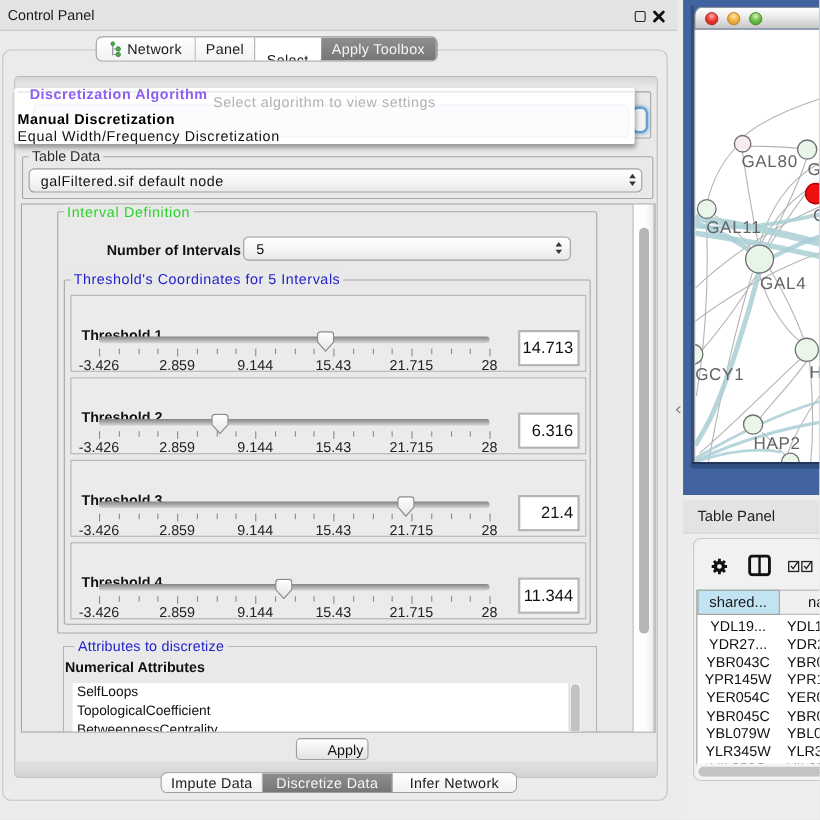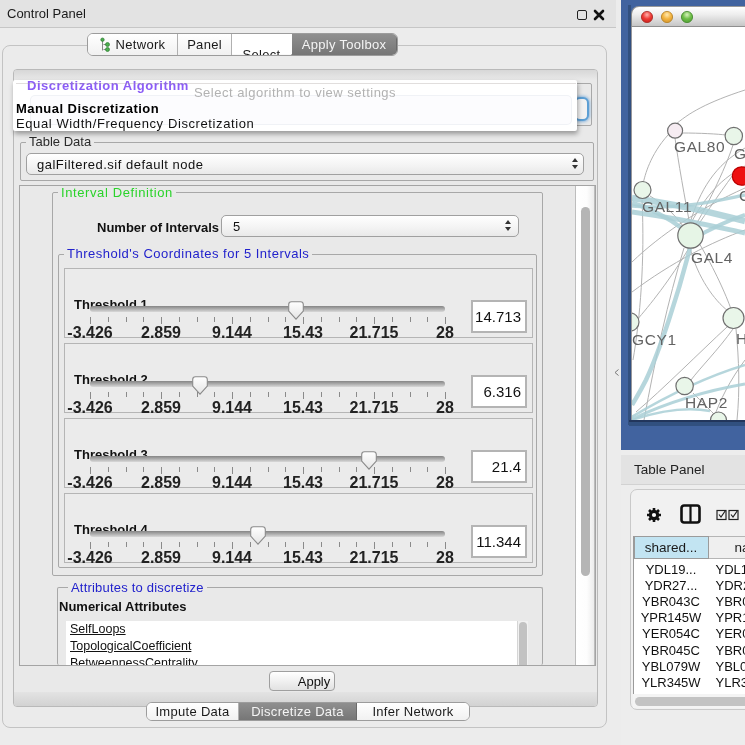--- a/index.html
+++ b/index.html
@@ -26,21 +26,21 @@
   .trow{position:absolute;left:64px;width:469px;height:70px;border:1px solid #b5b5b5;
         background:#ebebeb;box-sizing:border-box;}
   .ttl{position:absolute;left:9px;top:4px;font-weight:bold;color:#111;margin-top:24px;}
   .track{position:absolute;left:25px;top:37px;width:355px;height:6px;border-radius:3px;
          background:linear-gradient(180deg,#858585 0%,#a9a9a9 45%,#d9d9d9 100%);}
   .vbox{position:absolute;left:406px;top:31px;width:56px;height:33px;background:#fff;
         border:2px solid #b4b4b4;box-sizing:border-box;font-size:15px;color:#111;
         display:flex;align-items:center;justify-content:flex-end;padding-right:4px;}
   .tick{position:absolute;width:1px;height:5px;background:#8a8a8a;top:48px;}
   .tick.mj{height:7px;}
-  .tlab{position:absolute;top:55px;font-size:16px;font-weight:bold;color:#222;
+  .tlab{position:absolute;top:55px;font-size:13px;font-weight:normal;color:#222;
         transform:translateX(-50%);}
   .knob{position:absolute;top:32px;}
 </style>
 </head>
 <body>
 
 <div class="ab" style="left:0;top:0;width:616px;height:27px;background:#e3e3e3;border-bottom:1px solid #c6c6c6;"></div>
 <div class="ab" style="left:7px;top:6px;color:#1a1a1a;">Control Panel</div>
 <div class="ab" style="left:577px;top:10px;width:8px;height:8px;border:1.5px solid #222;border-radius:2px;"></div>
 <svg class="ab" style="left:593px;top:9px;" width="12" height="12" viewBox="0 0 12 12">
@@ -264,21 +264,21 @@
       <path d="M3.5 0.7 H12.5 Q15.3 0.7 15.3 3.5 V10 L8 18.2 L0.7 10 V3.5 Q0.7 0.7 3.5 0.7 Z" fill="url(#kg4)" stroke="#8a8a8a" stroke-width="1.1"></path>
       </svg>
       <div class="vbox">11.344</div>
     </div>
   </div>
 
 <div class="ab grp" style="left:57px;top:587px;width:486px;height:78px;border-bottom:none;"></div>
 <div class="ab gtitle" style="left:68px;top:581px;color:#2222cc;font-size:13px;letter-spacing:0.2px;">Attributes to discretize</div>
 <div class="ab" style="left:59px;top:599px;font-weight:bold;color:#111;">Numerical Attributes</div>
 <div class="ab" style="left:66px;top:621px;width:462px;height:44px;background:#fff;overflow:hidden;">
-  <div style="padding-left:4px;line-height:17px;color:#111;font-size:12.5px;text-decoration:underline;">SelfLoops<br>TopologicalCoefficient<br>BetweennessCentrality</div>
+  <div style="padding-left:4px;line-height:17px;color:#111;font-size:12.5px;">SelfLoops<br>TopologicalCoefficient<br>BetweennessCentrality</div>
 </div>
 <div class="ab" style="left:517px;top:621px;width:11px;height:44px;background:#f1f1f1;border-left:1px solid #d5d5d5;box-sizing:border-box;"></div>
 <div class="ab" style="left:518.5px;top:622px;width:8.5px;height:43px;background:#c2c2c2;border-radius:4px 4px 0 0;"></div>
 
 <div class="ab" style="left:269px;top:671px;width:66px;height:20px;border:1px solid #9f9f9f;border-radius:4px;background:linear-gradient(180deg,#ffffff,#e2e2e2);box-sizing:border-box;display:flex;align-items:center;justify-content:center;color:#111;padding-left:24px;">Apply</div>
 
 <div class="seg" style="left:146px;top:702px;height:19px;z-index:4;">
   <div style="width:91px;">Impute Data</div>
   <div class="sel" style="width:117px;">Discretize Data</div>
   <div style="width:112px;">Infer Network</div>

